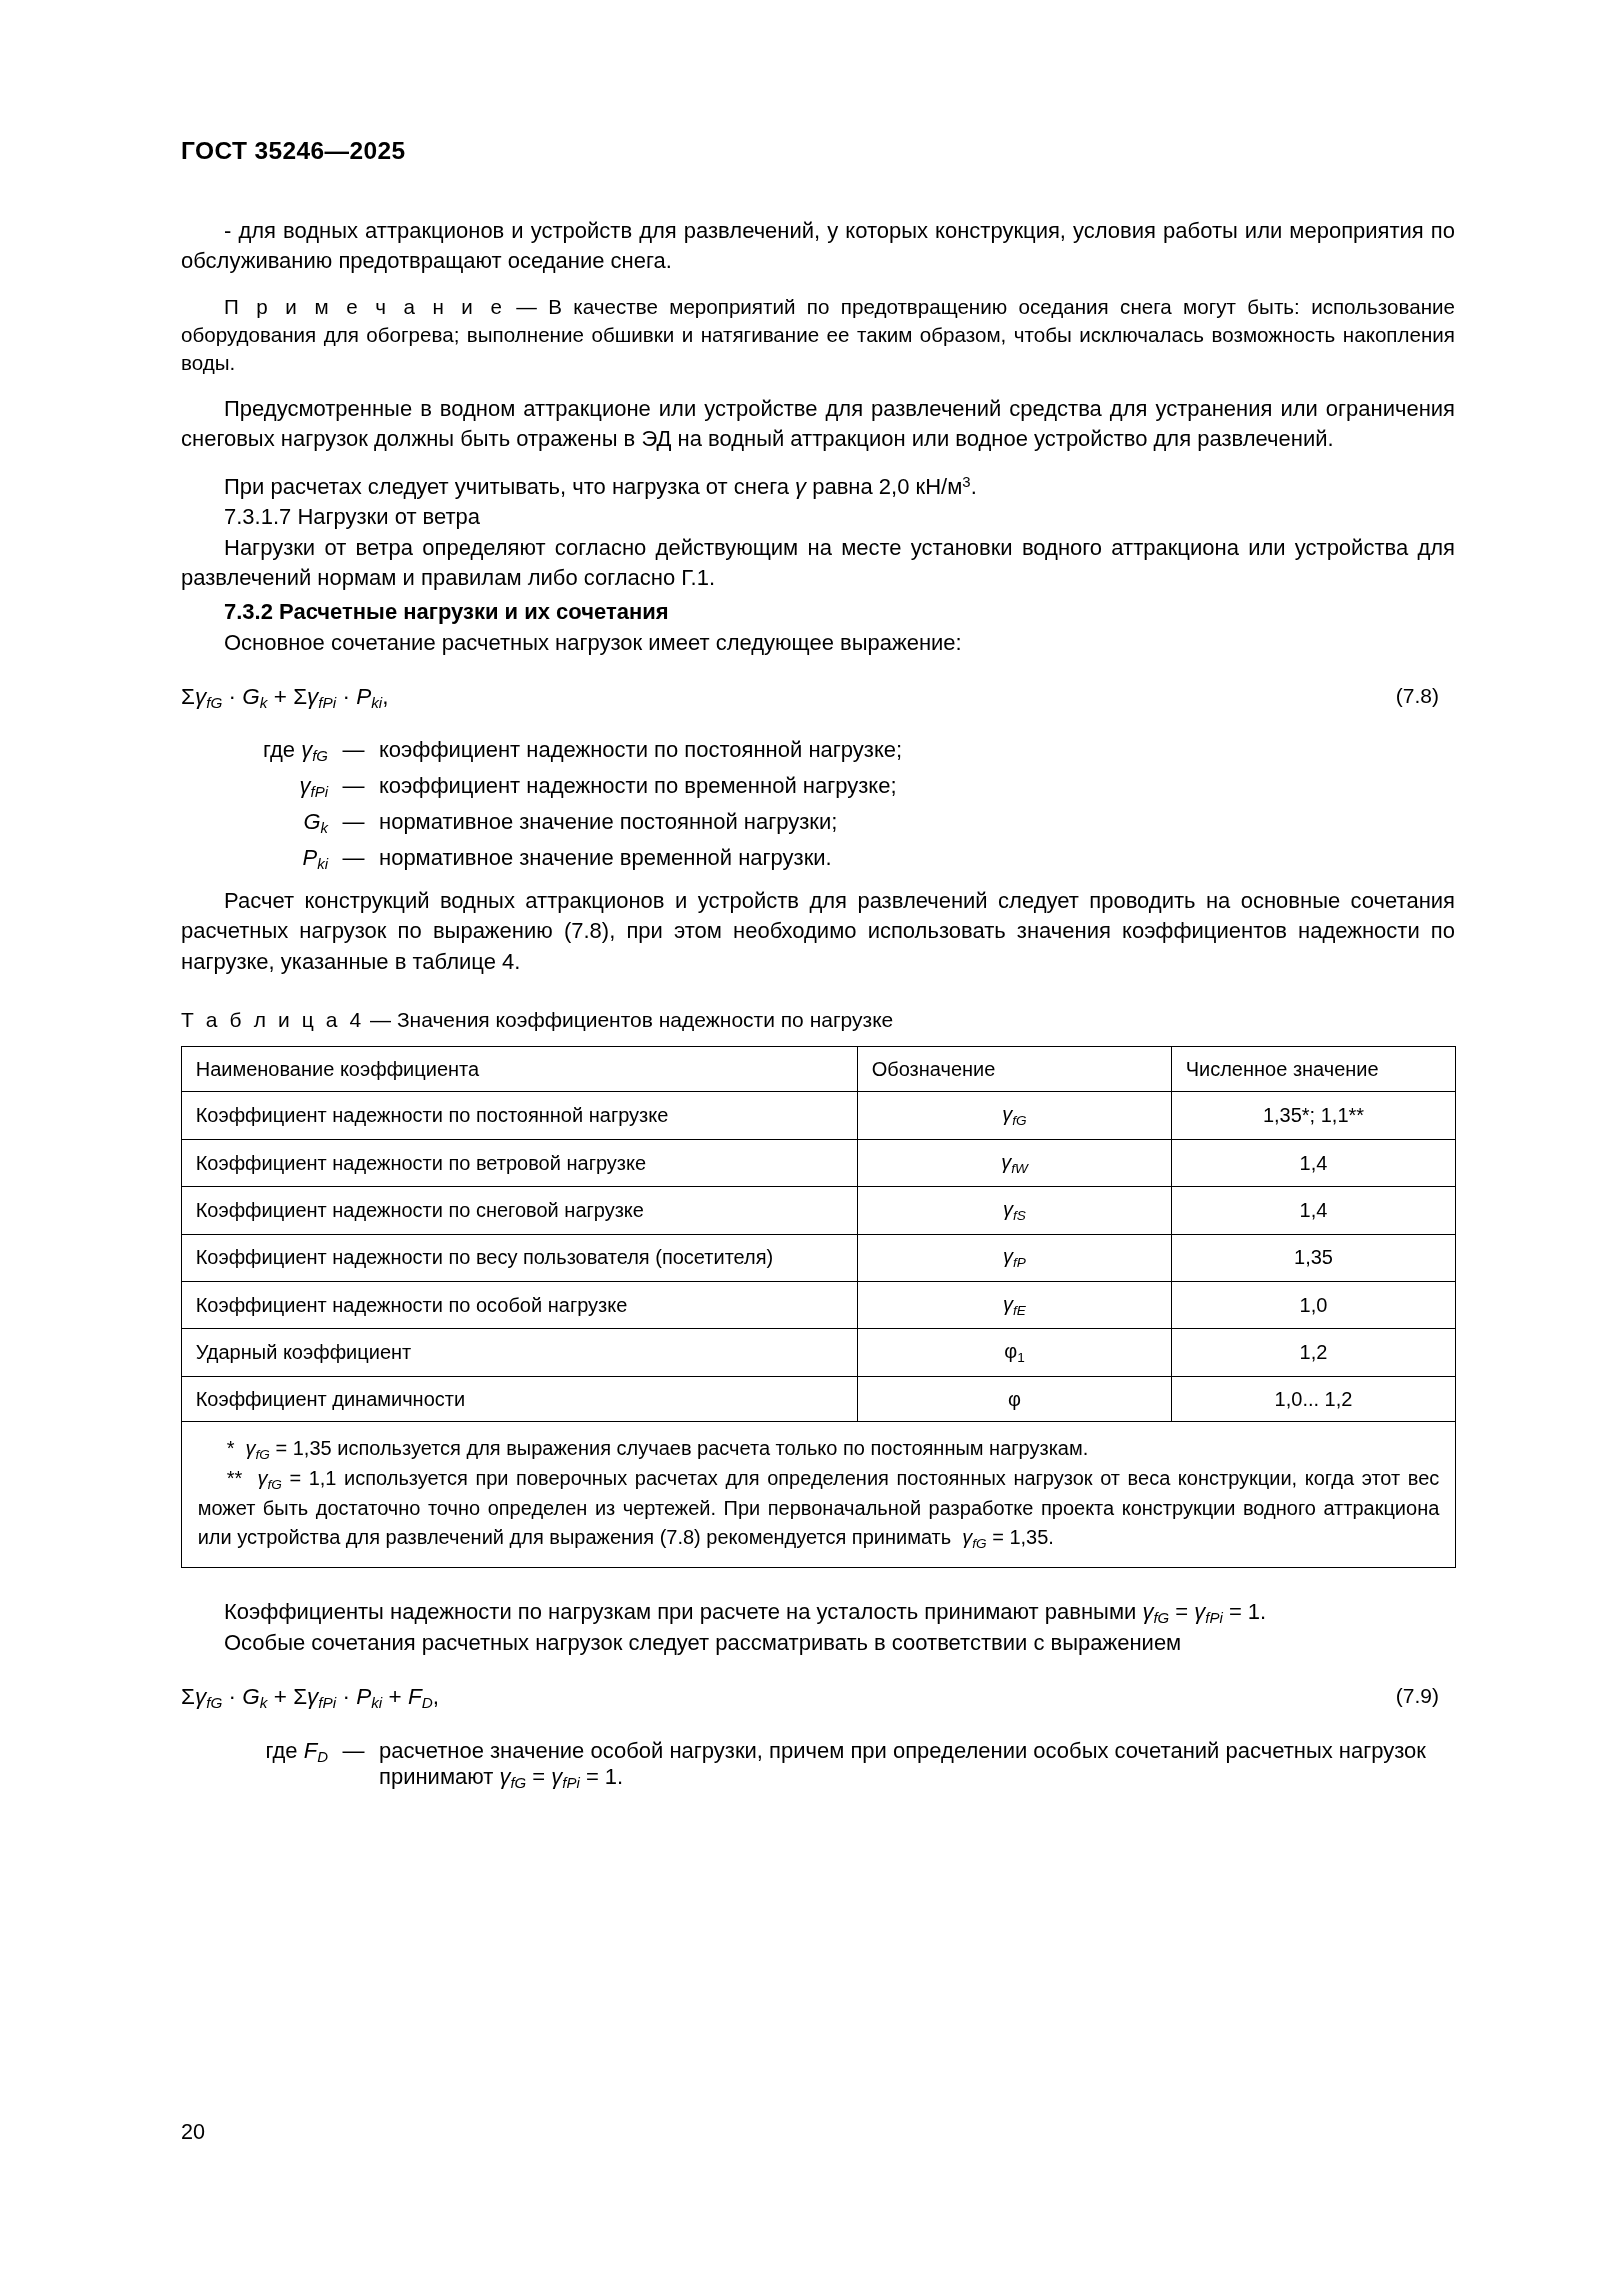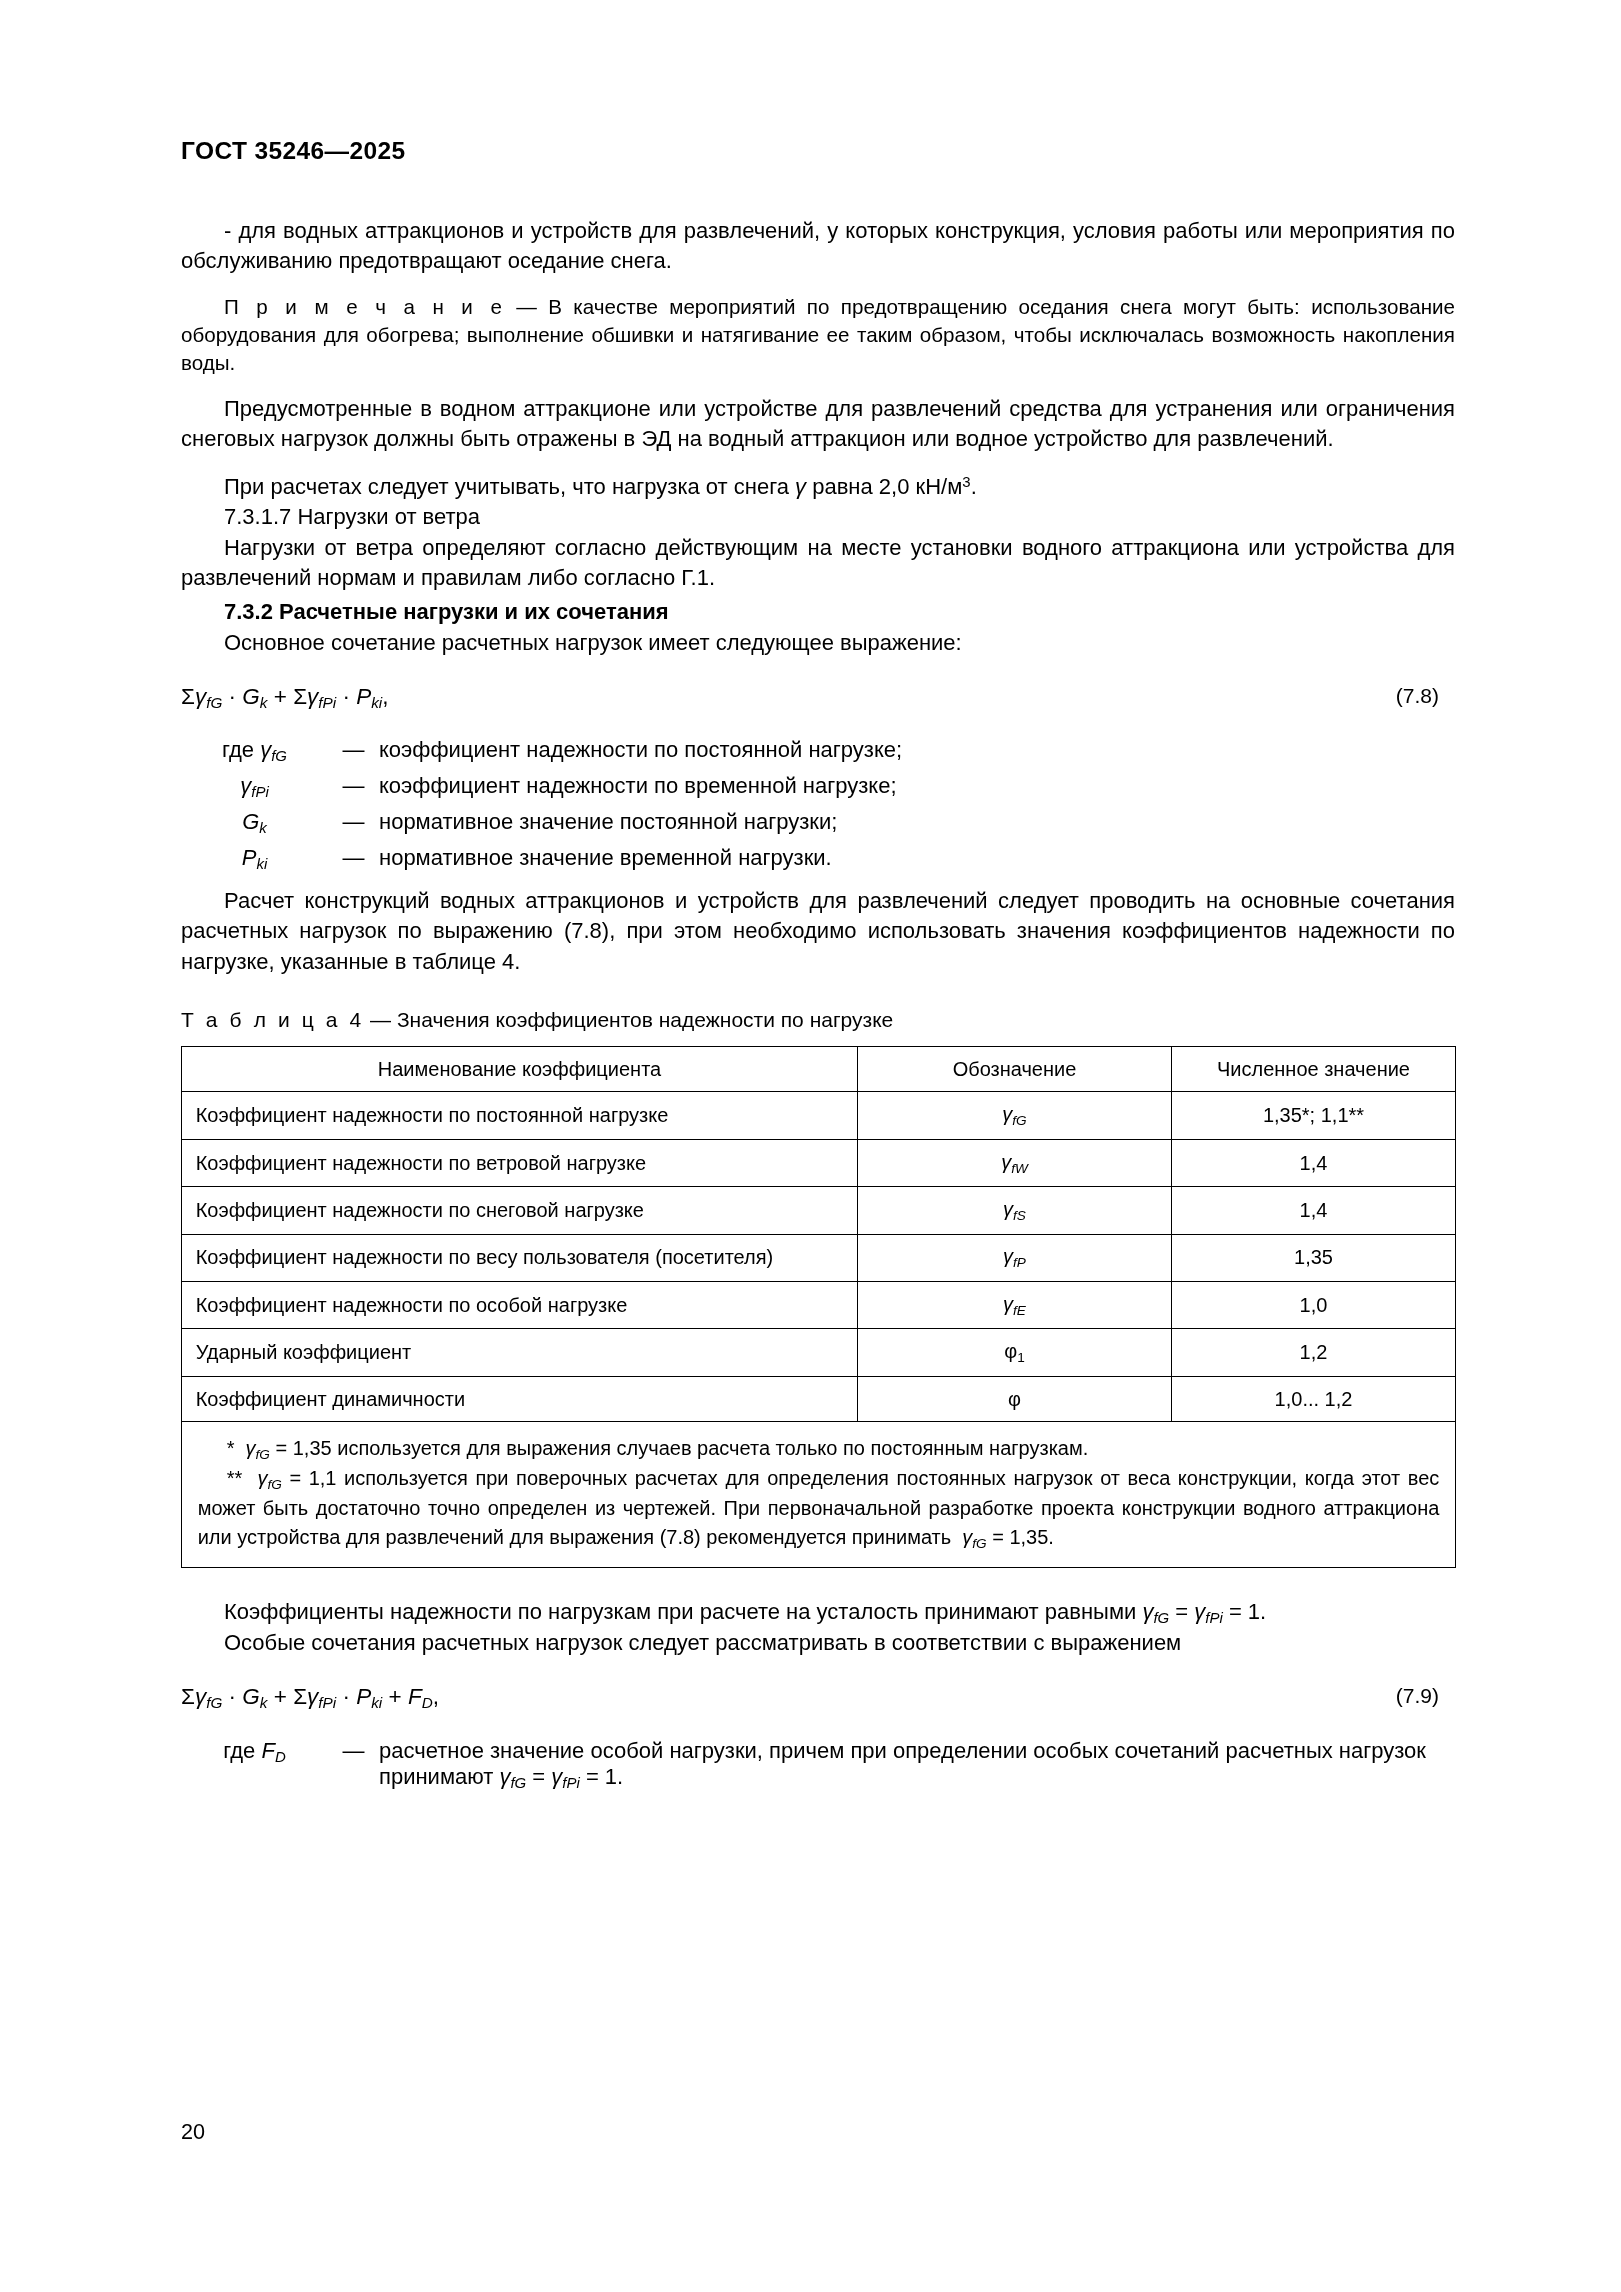--- a/index.html
+++ b/index.html
@@ -83,21 +83,21 @@
     margin-top: 5.9px;
     font-size: 22px;
   }
   .defrow {
     display: flex;
     align-items: baseline;
     margin-bottom: 8.8px;
   }
   .defrow .term {
     width: 147px;
-    text-align: center;
+    text-align: right;
     padding-right: 0;
     flex: 0 0 147px;
   }
   .defrow .dash {
     width: 51px;
     flex: 0 0 51px;
     text-align: center;
   }
   .defrow .desc {
     flex: 1;
@@ -113,21 +113,21 @@
     table-layout: fixed;
   }
   table.gost td, table.gost th {
     border: 1.5px solid #000;
     font-size: 20px;
     font-weight: normal;
     padding: 10.8px 13.7px;
     vertical-align: middle;
   }
   table.gost th {
-    text-align: center;
+    text-align: left;
   }
   td.name {
     text-align: left;
   }
   td.ctr {
     text-align: center;
   }
   .footnotes {
     font-size: 20px;
     line-height: 1.42;

